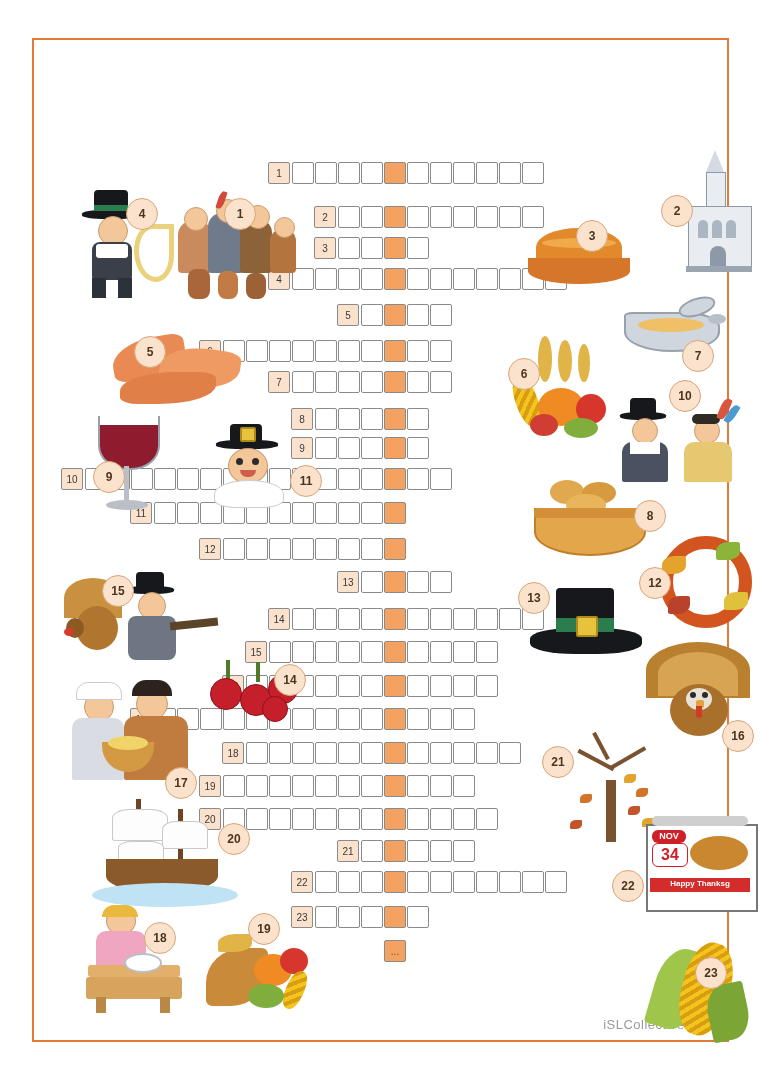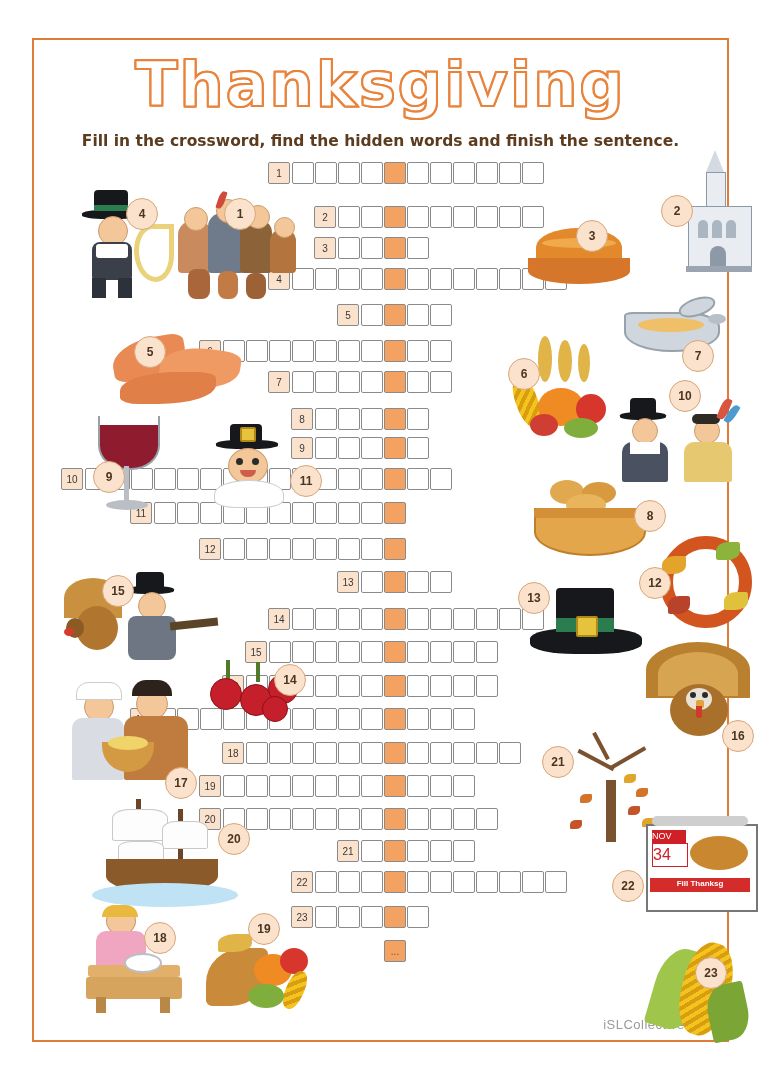--- a/index.html
+++ b/index.html
@@ -203,22 +203,23 @@
   .cal-body {
     position: absolute;
     background: #ffffff;
     border: 2px solid #777;
   }
   .cal-red {
     position: absolute;
     background: #cf2027;
     color: #fff;
     font-size: 9px;
-    font-weight: normal;
-    text-align: left;
+    font-weight: bold;
+    text-align: center;
+    border-radius: 6px;
   }
   .cal-banner {
     position: absolute;
     background: #d42b2b;
     color: #ffffff;
     font-size: 8px;
     font-weight: bold;
     text-align: center;
     line-height: 12px;
   }
@@ -271,22 +272,20 @@
   .bread { position: absolute; background: #e0a94f; border-radius: 50%; }
 
   .feather { position: absolute; border-radius: 50% 10% 50% 10%; }
 </style>
 </head>
 <body>
 
 <div class="page">
   <div class="sheet">
 
-    <div class="title">Thanksgiving</div>
-    <div class="instructions">Fill in the crossword, find the hidden words and finish the sentence.</div>
 
     <div class="pic" style="left:28px;top:140px;width:110px;height:120px;">
       <div class="pilgrim-hat" style="left:32px;top:10px;width:34px;height:22px;"></div>
       <div class="hat-brim" style="left:20px;top:30px;width:58px;height:9px;"></div>
       <div class="hat-band" style="left:32px;top:25px;width:34px;height:6px;"></div>
       <div class="person-face" style="left:36px;top:36px;width:28px;height:28px;"></div>
       <div class="blob" style="left:30px;top:62px;width:40px;height:38px;background:#3b3f4a;border-radius:8px 8px 4px 4px;"></div>
       <div class="blob" style="left:34px;top:64px;width:32px;height:14px;background:#ffffff;border-radius:3px;"></div>
       <div class="blob" style="left:30px;top:98px;width:14px;height:20px;background:#2d313a;"></div>
       <div class="blob" style="left:56px;top:98px;width:14px;height:20px;background:#2d313a;"></div>
@@ -467,21 +466,21 @@
       <div class="ship-hull" style="left:14px;top:64px;width:112px;height:34px;"></div>
       <div class="water" style="left:0px;top:88px;width:146px;height:24px;"></div>
     </div>
 
     <div class="pic" style="left:610px;top:776px;width:114px;height:100px;">
       <div class="cal-body" style="left:2px;top:8px;width:108px;height:84px;"></div>
       <div class="blob" style="left:8px;top:0px;width:96px;height:10px;background:#cfcfcf;border-radius:5px;"></div>
       <div class="cal-red" style="left:8px;top:14px;width:34px;height:13px;line-height:13px;">NOV</div>
       <div class="cal-red" style="left:8px;top:27px;width:34px;height:22px;line-height:22px;font-size:16px;background:#ffffff;color:#cf2027;border:1px solid #cf2027;">34</div>
       <div class="blob" style="left:46px;top:20px;width:58px;height:34px;background:#c9882f;border-radius:50%;"></div>
-      <div class="cal-banner" style="left:6px;top:62px;width:100px;height:14px;">Fill Thanksg</div>
+      <div class="cal-banner" style="left:6px;top:62px;width:100px;height:14px;">Happy Thanksg</div>
     </div>
 
     <div class="pic" style="left:46px;top:865px;width:110px;height:112px;">
       <div class="person-face" style="left:26px;top:2px;width:28px;height:26px;"></div>
       <div class="blob" style="left:22px;top:0px;width:36px;height:12px;background:#e8b93c;border-radius:16px 16px 0 0;"></div>
       <div class="blob" style="left:16px;top:26px;width:50px;height:36px;background:#f0a6c0;border-radius:10px 10px 2px 2px;"></div>
       <div class="blob" style="left:8px;top:60px;width:92px;height:12px;background:#e2b06a;border-radius:3px;"></div>
       <div class="plate" style="left:44px;top:48px;width:34px;height:16px;"></div>
       <div class="blob" style="left:6px;top:72px;width:96px;height:22px;background:#d6a45c;border-radius:3px;"></div>
       <div class="blob" style="left:16px;top:92px;width:10px;height:16px;background:#b98846;"></div>

